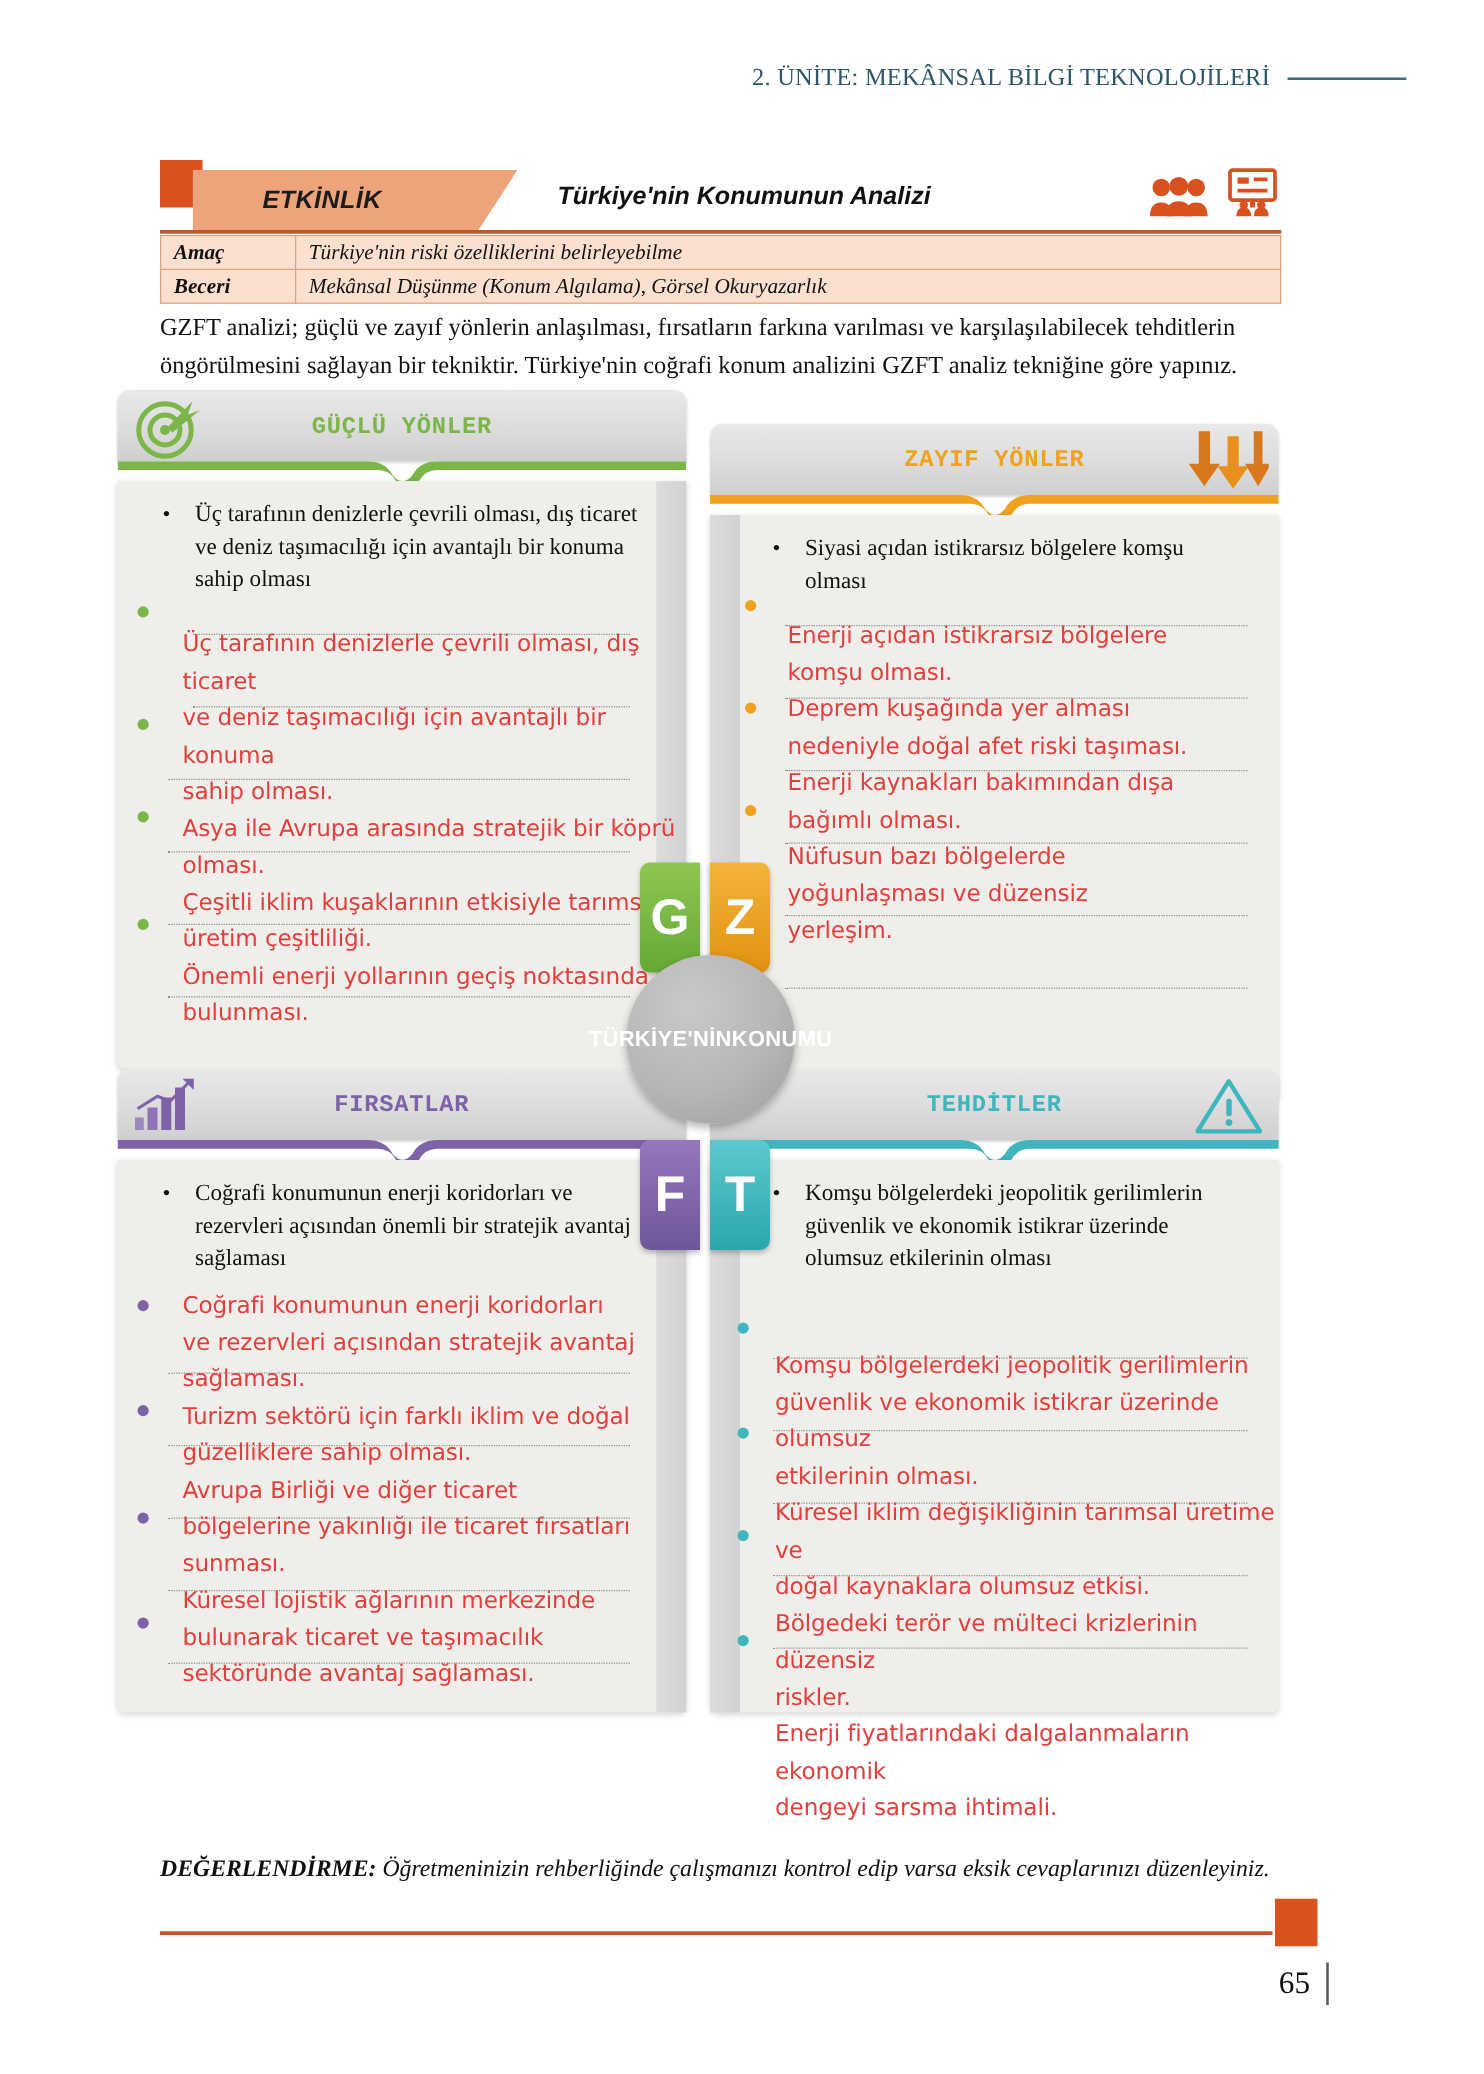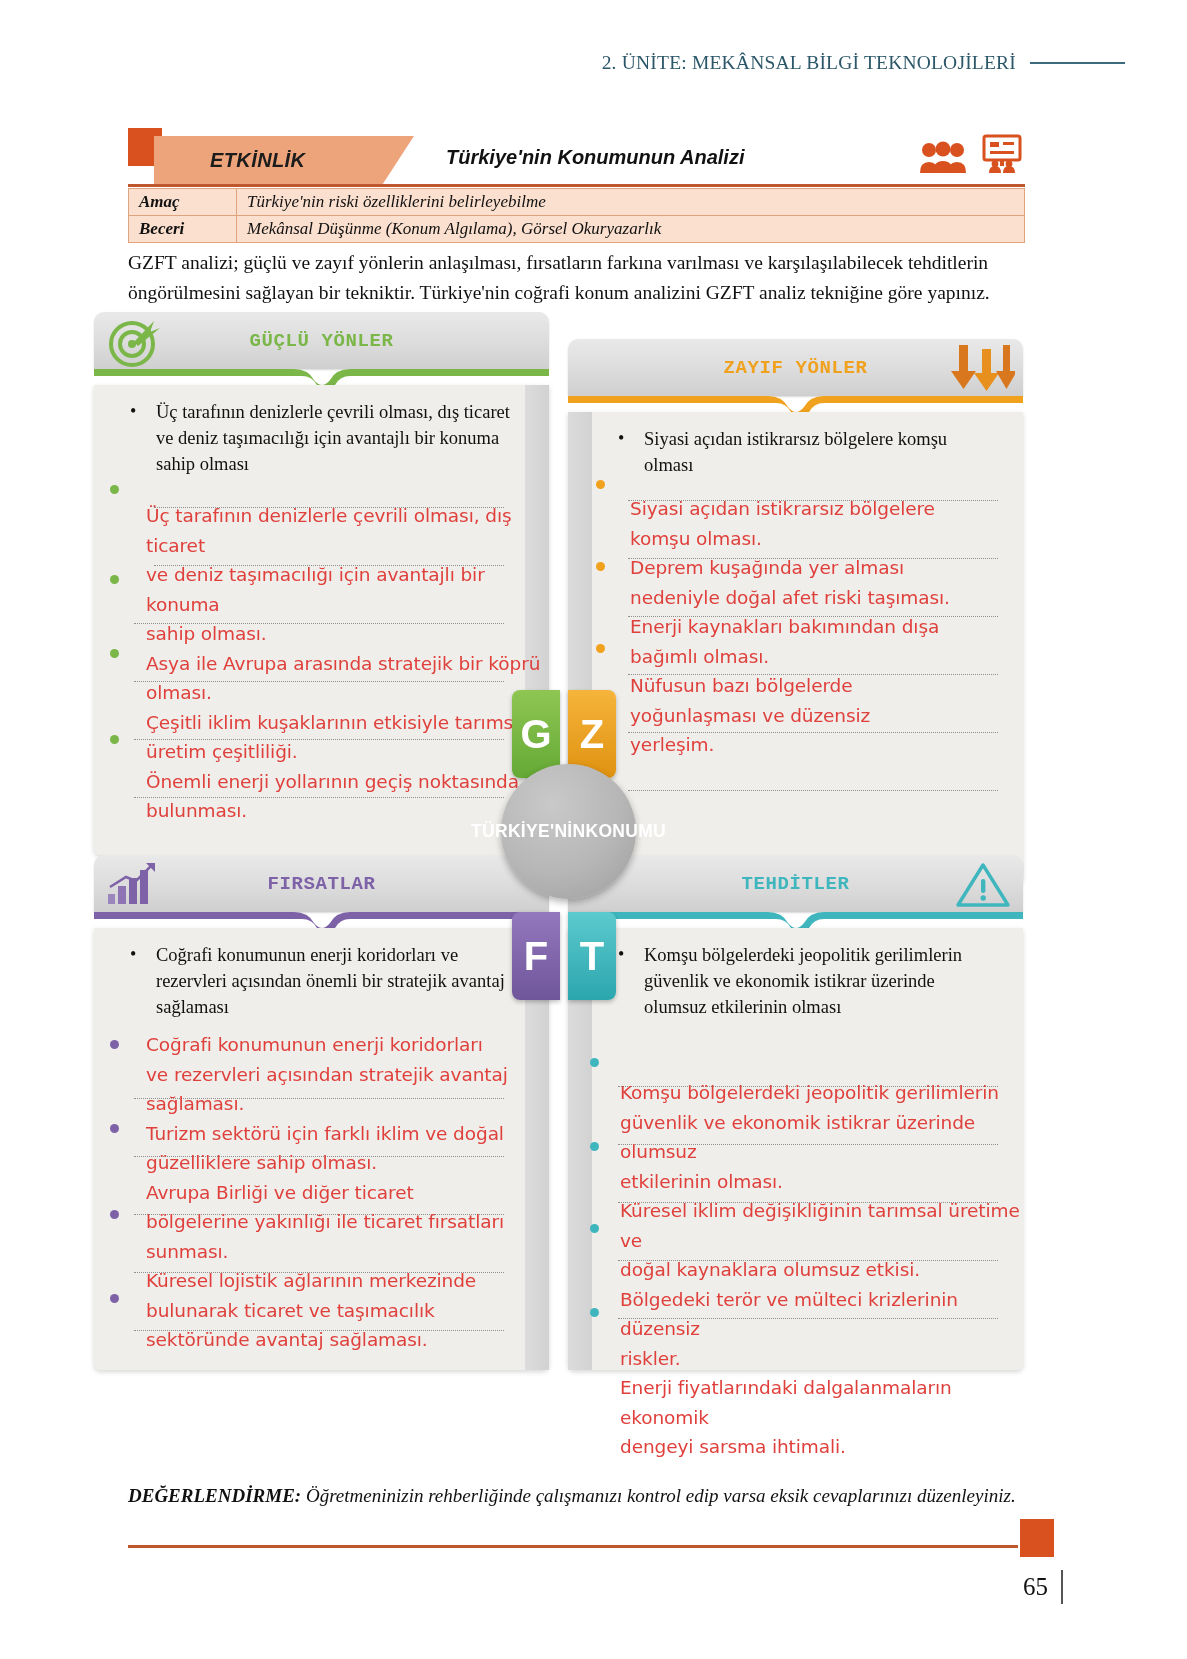--- a/index.html
+++ b/index.html
@@ -300,21 +300,21 @@
         <div class="rule-line" style="left:60px; top:204px; width:370px;"></div>
         <div class="rule-line" style="left:60px; top:262px; width:370px;"></div>
         <div class="rule-line" style="left:60px; top:320px; width:370px;"></div>
         <div class="rule-line" style="left:60px; top:378px; width:370px;"></div>
         <div class="ans-bullet" style="left:28px; top:68px; background:#f0a11e;"></div>
         <div class="ans-bullet" style="left:28px; top:150px; background:#f0a11e;"></div>
         <div class="ans-bullet" style="left:28px; top:232px; background:#f0a11e;"></div>
         <div class="ans-bullet" style="left:28px; top:314px; background:#f0a11e;"></div>
       </div>
       <div class="hand" style="top:82px; left:62px; width:350px;">
-        <div>Siyasi açıdan istikrarsız bölgelere</div>
+        <div>Enerji açıdan istikrarsız bölgelere</div>
         <div>komşu olması.</div>
         <div>Deprem kuşağında yer alması</div>
         <div>nedeniyle doğal afet riski taşıması.</div>
         <div>Enerji kaynakları bakımından dışa</div>
         <div>bağımlı olması.</div>
         <div>Nüfusun bazı bölgelerde</div>
         <div>yoğunlaşması ve düzensiz</div>
         <div>yerleşim.</div>
       </div>
     </div>

